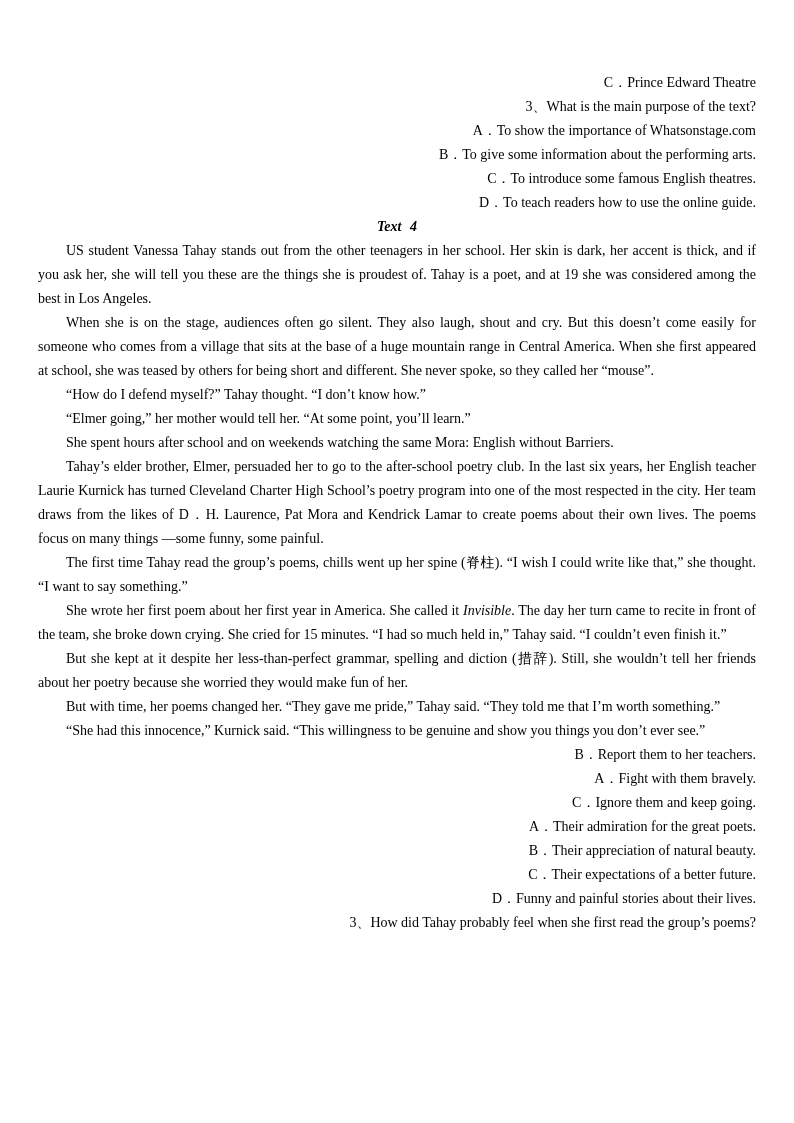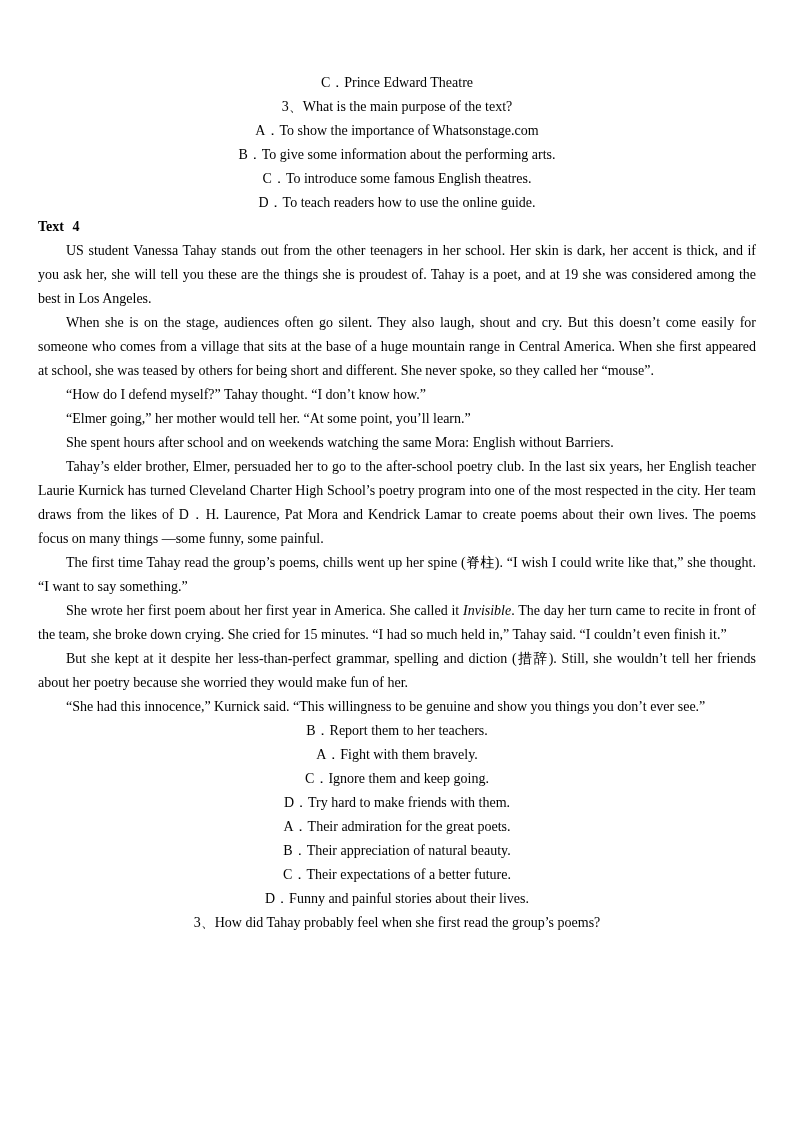--- a/index.html
+++ b/index.html
@@ -14,28 +14,30 @@
     box-sizing: border-box;
     background: #ffffff;
     padding: 71px 38px 0 38px;
     font-family: "Liberation Serif", "DejaVu Serif", serif;
     font-size: 14px;
     line-height: 24px;
     color: #000000;
     overflow: hidden;
   }
   .page p { margin: 0; }
-  .line { text-align: center; white-space: nowrap; }
+  .line { text-align: right; white-space: nowrap; }
   .para {
     text-align: justify;
     text-indent: 2em;
   }
   .heading {
+    text-align: center;
     font-weight: bold;
     word-spacing: 5px;
+    font-style: italic;
   }
   .italic-title { font-style: italic; }
 </style>
 </head>
 <body>
 
 <div class="page">
 
   <p class="line">C．Prince Edward Theatre</p>
   <p class="line">3、What is the main purpose of the text?</p>
@@ -48,26 +50,26 @@
 
   <p class="para">US student Vanessa Tahay stands out from the other teenagers in her school. Her skin is dark, her accent is thick, and if you ask her, she will tell you these are the things she is proudest of. Tahay is a poet, and at 19 she was considered among the best in Los Angeles.</p>
   <p class="para">When she is on the stage, audiences often go silent. They also laugh, shout and cry. But this doesn’t come easily for someone who comes from a village that sits at the base of a huge mountain range in Central America. When she first appeared at school, she was teased by others for being short and different. She never spoke, so they called her “mouse”.</p>
   <p class="para">“How do I defend myself?” Tahay thought. “I don’t know how.”</p>
   <p class="para">“Elmer going,” her mother would tell her. “At some point, you’ll learn.”</p>
   <p class="para">She spent hours after school and on weekends watching the same Mora: English without Barriers.</p>
   <p class="para">Tahay’s elder brother, Elmer, persuaded her to go to the after-school poetry club. In the last six years, her English teacher Laurie Kurnick has turned Cleveland Charter High School’s poetry program into one of the most respected in the city. Her team draws from the likes of D．H. Laurence, Pat Mora and Kendrick Lamar to create poems about their own lives. The poems focus on many things —some funny, some painful.</p>
   <p class="para">The first time Tahay read the group’s poems, chills went up her spine (脊柱). “I wish I could write like that,” she thought. “I want to say something.”</p>
   <p class="para"><span>She wrote her first poem about her first year in America. She called it </span><span class="italic-title">Invisible</span><span>. The day her turn came to recite in front of the team, she broke down crying. She cried for 15 minutes. “I had so much held in,” Tahay said. “I couldn’t even finish it.”</span></p>
   <p class="para">But she kept at it despite her less-than-perfect grammar, spelling and diction (措辞). Still, she wouldn’t tell her friends about her poetry because she worried they would make fun of her.</p>
+  <p class="para">But with time, her poems changed her. “They gave me pride,” Tahay said. “They told me that I’m worth something.”</p>
   <p class="para">“She had this innocence,” Kurnick said. “This willingness to be genuine and show you things you don’t ever see.”</p>
 
   <p class="line">B．Report them to her teachers.</p>
   <p class="line">A．Fight with them bravely.</p>
   <p class="line">C．Ignore them and keep going.</p>
-  <p class="line">D．Try hard to make friends with them.</p>
 
   <p class="line">A．Their admiration for the great poets.</p>
   <p class="line">B．Their appreciation of natural beauty.</p>
   <p class="line">C．Their expectations of a better future.</p>
   <p class="line">D．Funny and painful stories about their lives.</p>
 
   <p class="line">3、How did Tahay probably feel when she first read the group’s poems?</p>
 
 </div>
 

